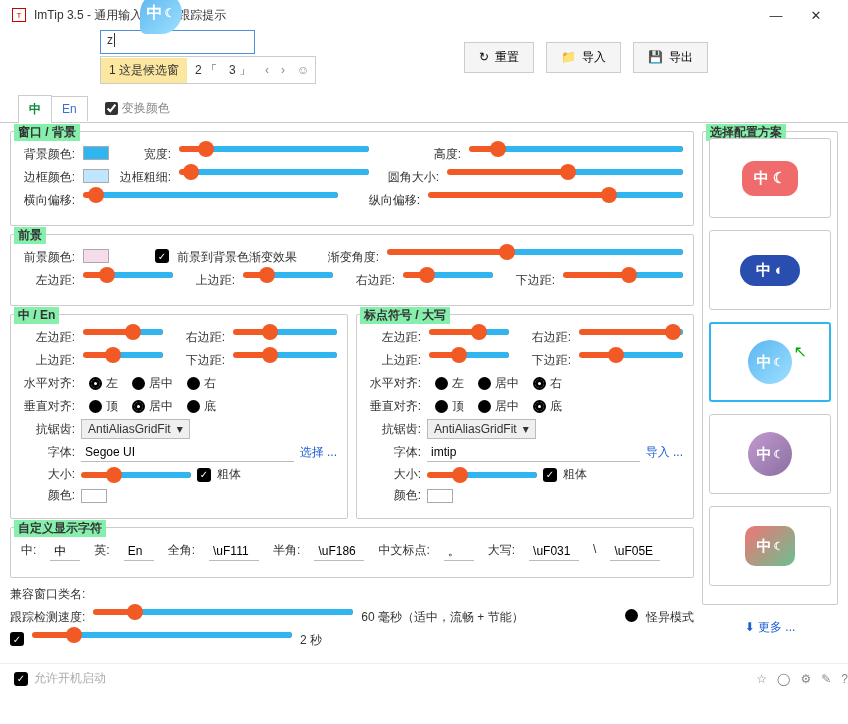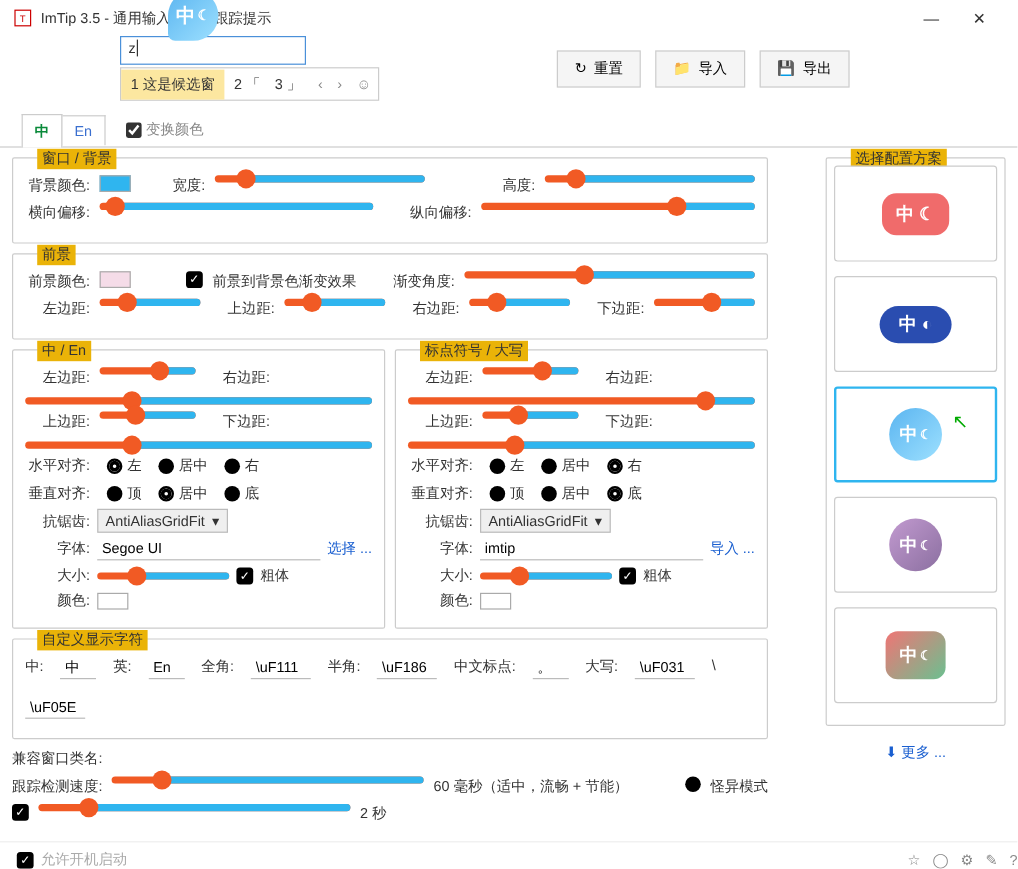--- a/index.html
+++ b/index.html
@@ -20,23 +20,23 @@
 .top-buttons { display: flex; gap: 12px; margin-left: auto; margin-right: 120px; }
 .btn { border: 1px solid #ccc; background: #f5f5f5; padding: 6px 14px; font-size: 12px; cursor: pointer; display: flex; align-items: center; gap: 6px; }
 .tabs { display: flex; align-items: center; border-bottom: 1px solid #ccc; padding-left: 18px; }
 .tab { padding: 5px 10px; border: 1px solid #ccc; border-bottom: none; margin-right: -1px; background: #fff; cursor: pointer; font-size: 12px; }
 .tab.active { color: #0a8a3a; font-weight: bold; position: relative; top: 1px; }
 .tab.en { color: #3a6fcf; }
 .chk { display: inline-flex; align-items: center; gap: 4px; margin-left: 18px; color: #888; }
 .chk input { accent-color: #333; }
 .main { display: flex; padding: 8px 10px; gap: 8px; }
 .left { flex: 1; }
-.right { width: 150px; margin-left: 40px; }
+.right { width: 136px; }
 .fieldset { border: 1px solid #ccc; border-radius: 2px; margin-bottom: 8px; padding: 8px 10px 10px; position: relative; }
-.legend { position: absolute; top: -8px; left: 20px; background: #eab308; padding: 0 4px; color: #333; font-size: 12px; }
+.legend { position: absolute; top: -8px; left: 3px; background: #86efac; padding: 0 4px; color: #333; font-size: 12px; font-weight: bold; }
 .row { display: flex; align-items: flex-start; margin: 6px 0; gap: 8px; flex-wrap: wrap; }
 .lbl { min-width: 54px; text-align: right; color: #333; }
 .swatch { width: 26px; height: 14px; border: 1px solid #aaa; display: inline-block; cursor: pointer; }
 .swatch.blue { background: #2fb5ef; }
 .swatch.lightblue { background: #bfe5ff; }
 .swatch.pink { background: #f5dce8; }
 .swatch.white { background: #fff; }
 .slider { position: relative; height: 6px; background: #f15a24; border-radius: 3px; flex: 1; min-width: 80px; }
 .slider .track-rest { position: absolute; top: 0; bottom: 0; background: #2fb5ef; border-radius: 3px; }
 .slider .thumb { position: absolute; top: -5px; width: 16px; height: 16px; border-radius: 50%; background: #f15a24; cursor: pointer; }
@@ -129,20 +129,34 @@
             <div class="track-rest" style="left:12%;right:0"></div>
             <div class="thumb" style="left:10%"></div>
           </div>
         <span class="lbl" style="margin-left:30px">高度:</span>
         <div class="slider">
             <div class="track-rest" style="left:12%;right:0"></div>
             <div class="thumb" style="left:10%"></div>
           </div>
       </div>
       <div class="row">
+        <span class="lbl">边框颜色:</span>
+        <span class="swatch lightblue"></span>
+        <span class="lbl">边框粗细:</span>
+        <div class="slider" style="max-width:190px">
+            <div class="track-rest" style="left:4%;right:0"></div>
+            <div class="thumb" style="left:2%"></div>
+          </div>
+        <span class="lbl" style="margin-left:8px">圆角大小:</span>
+        <div class="slider">
+            <div class="track-rest" style="left:50%;right:0"></div>
+            <div class="thumb" style="left:48%"></div>
+          </div>
+      </div>
+      <div class="row">
         <span class="lbl">横向偏移:</span>
         <div class="slider" style="max-width:260px">
             <div class="track-rest" style="left:4%;right:0"></div>
             <div class="thumb" style="left:2%"></div>
           </div>
         <span class="lbl" style="margin-left:20px">纵向偏移:</span>
         <div class="slider">
             <div class="track-rest" style="left:70%;right:0"></div>
             <div class="thumb" style="left:68%"></div>
           </div>

